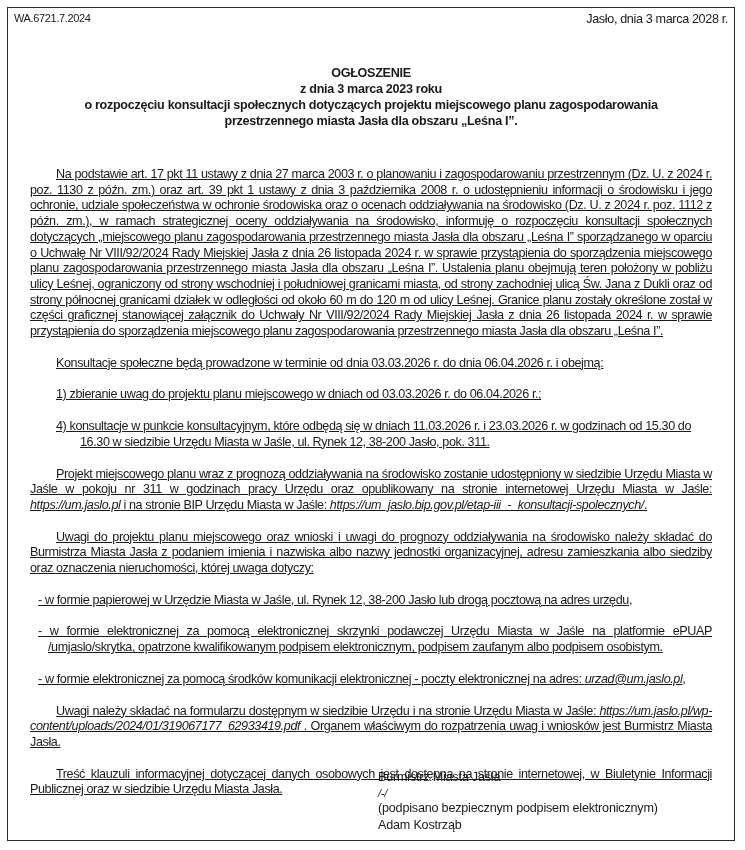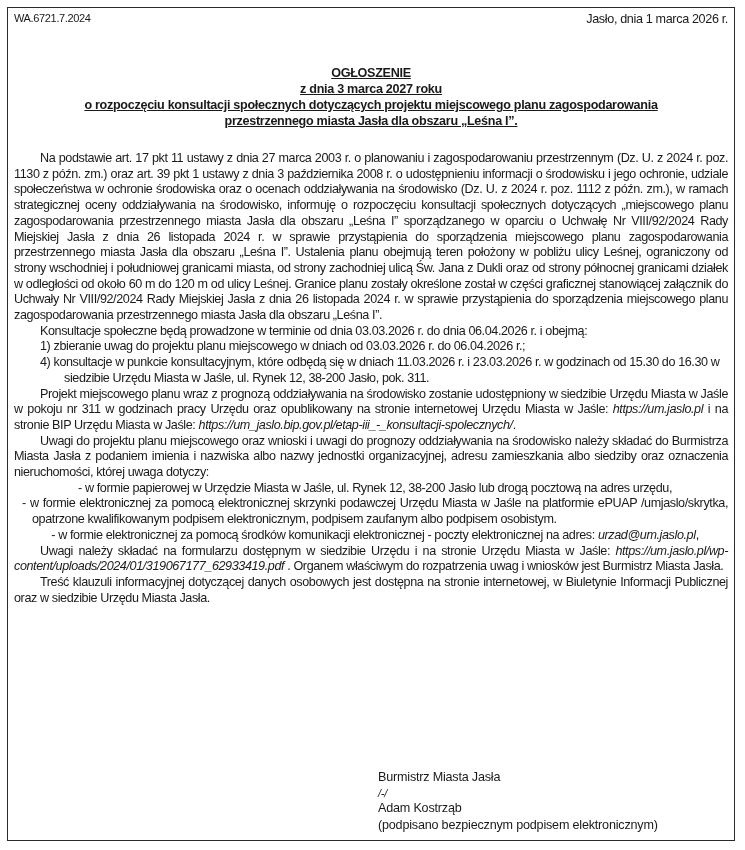--- a/index.html
+++ b/index.html
@@ -3,43 +3,43 @@
 <meta charset="utf-8">
 <style>
   html, body { margin: 0; padding: 0; background: #ffffff; }
   body { width: 745px; height: 850px; position: relative; overflow: hidden;
          font-family: "Liberation Sans", "DejaVu Sans", sans-serif; color: #1a1a1a; }
   .frame { position: absolute; left: 7px; top: 7px; width: 728px; height: 834px;
            border: 1.5px solid #2a2a2a; box-sizing: border-box; }
   .ref { position: absolute; left: 6px; top: 4px; font-size: 11px; letter-spacing: -0.35px; }
   .place { position: absolute; right: 6px; top: 4px; font-size: 12.6px; letter-spacing: -0.35px; }
   .title { position: absolute; left: 0; right: 0; top: 57px; text-align: center;
-           font-weight: bold; font-size: 12.6px; line-height: 16px; letter-spacing: -0.3px; text-decoration: underline; }
+           font-weight: bold; font-size: 12.6px; line-height: 16px; letter-spacing: -0.3px; }
   .body { position: absolute; left: 6px; right: 6px; top: 143px;
           font-size: 12.6px; line-height: 15.7px; letter-spacing: -0.4px; text-align: justify; }
-  .body p { margin: 0; }
+  .body p { margin: 16px; text-decoration: underline; }
   .indent { text-indent: 26px; }
   .li { padding-left: 50px; text-indent: -24px; text-align: left; }
   .dash { padding-left: 18px; text-indent: -10px; }
-  .dash.left { text-align: center; }
+  .dash.left { text-align: left; }
   i { font-style: italic; }
   .sign { position: absolute; left: 370px; width: 360px; top: 761px; text-align: left;
           font-size: 12.6px; line-height: 17px; letter-spacing: -0.2px; }
   .sign .slash { font-style: italic; font-size: 11px; line-height: 14px; }
 </style>
 </head>
 <body>
 
 <div class="frame">
   <div class="ref">WA.6721.7.2024</div>
-  <div class="place">Jasło, dnia 1 marca 2026 r.</div>
+  <div class="place">Jasło, dnia 3 marca 2028 r.</div>
 
   <div class="title">
     <div>OGŁOSZENIE</div>
-    <div>z dnia 3 marca 2027 roku</div>
+    <div>z dnia 3 marca 2023 roku</div>
     <div>o rozpoczęciu konsultacji społecznych dotyczących projektu miejscowego planu zagospodarowania</div>
     <div>przestrzennego miasta Jasła dla obszaru „Leśna I”.</div>
   </div>
 
   <div class="body">
     <p class="indent">Na podstawie art. 17 pkt 11 ustawy z dnia 27 marca 2003 r. o planowaniu i zagospodarowaniu przestrzennym (Dz. U. z 2024 r. poz. 1130 z późn. zm.) oraz art. 39 pkt 1 ustawy z dnia 3 października 2008 r. o udostępnieniu informacji o środowisku i jego ochronie, udziale społeczeństwa w ochronie środowiska oraz o ocenach oddziaływania na środowisko (Dz. U. z 2024 r. poz. 1112 z późn. zm.), w ramach strategicznej oceny oddziaływania na środowisko, informuję o rozpoczęciu konsultacji społecznych dotyczących „miejscowego planu zagospodarowania przestrzennego miasta Jasła dla obszaru „Leśna I” sporządzanego w oparciu o Uchwałę Nr VIII/92/2024 Rady Miejskiej Jasła z dnia 26 listopada 2024 r. w sprawie przystąpienia do sporządzenia miejscowego planu zagospodarowania przestrzennego miasta Jasła dla obszaru „Leśna I”. Ustalenia planu obejmują teren położony w pobliżu ulicy Leśnej, ograniczony od strony wschodniej i południowej granicami miasta, od strony zachodniej ulicą Św. Jana z Dukli oraz od strony północnej granicami działek w odległości od około 60 m do 120 m od ulicy Leśnej. Granice planu zostały określone został w części graficznej stanowiącej załącznik do Uchwały Nr VIII/92/2024 Rady Miejskiej Jasła z dnia 26 listopada 2024 r. w sprawie przystąpienia do sporządzenia miejscowego planu zagospodarowania przestrzennego miasta Jasła dla obszaru „Leśna I”.</p>
     <p class="indent">Konsultacje społeczne będą prowadzone w terminie od dnia 03.03.2026 r. do dnia 06.04.2026 r. i obejmą:</p>
     <p class="li">1) zbieranie uwag do projektu planu miejscowego w dniach od 03.03.2026 r. do 06.04.2026 r.;</p>
     <p class="li">4) konsultacje w punkcie konsultacyjnym, które odbędą się w dniach 11.03.2026 r. i 23.03.2026 r. w godzinach od 15.30 do 16.30 w siedzibie Urzędu Miasta w Jaśle, ul. Rynek 12, 38-200 Jasło, pok. 311.</p>
     <p class="indent"><span>Projekt miejscowego planu wraz z prognozą oddziaływania na środowisko zostanie udostępniony w siedzibie Urzędu Miasta w Jaśle w pokoju nr 311 w godzinach pracy Urzędu oraz opublikowany na stronie internetowej Urzędu Miasta w Jaśle: </span><i>https://um.jaslo.pl</i><span> i na stronie BIP Urzędu Miasta w Jaśle: </span><i>https://um_jaslo.bip.gov.pl/etap-iii_-_konsultacji-spolecznych/</i><span>.</span></p>
@@ -47,16 +47,16 @@
     <p class="dash left">- w formie papierowej w Urzędzie Miasta w Jaśle, ul. Rynek 12, 38-200 Jasło lub drogą pocztową na adres urzędu,</p>
     <p class="dash">- w formie elektronicznej za pomocą elektronicznej skrzynki podawczej Urzędu Miasta w Jaśle na platformie ePUAP /umjaslo/skrytka, opatrzone kwalifikowanym podpisem elektronicznym, podpisem zaufanym albo podpisem osobistym.</p>
     <p class="dash left"><span>- w formie elektronicznej za pomocą środków komunikacji elektronicznej - poczty elektronicznej na adres: </span><i>urzad@um.jaslo.pl</i><span>,</span></p>
     <p class="indent"><span>Uwagi należy składać na formularzu dostępnym w siedzibie Urzędu i na stronie Urzędu Miasta w Jaśle: </span><i>https://um.jaslo.pl/wp-content/uploads/2024/01/319067177_62933419.pdf</i><span> . Organem właściwym do rozpatrzenia uwag i wniosków jest Burmistrz Miasta Jasła.</span></p>
     <p class="indent">Treść klauzuli informacyjnej dotyczącej danych osobowych jest dostępna na stronie internetowej, w Biuletynie Informacji Publicznej oraz w siedzibie Urzędu Miasta Jasła.</p>
   </div>
 
   <div class="sign">
     <div>Burmistrz Miasta Jasła</div>
     <div class="slash">/-/</div>
+    <div>(podpisano bezpiecznym podpisem elektronicznym)</div>
     <div>Adam Kostrząb</div>
-    <div>(podpisano bezpiecznym podpisem elektronicznym)</div>
   </div>
 </div>
 
 </body></html>

